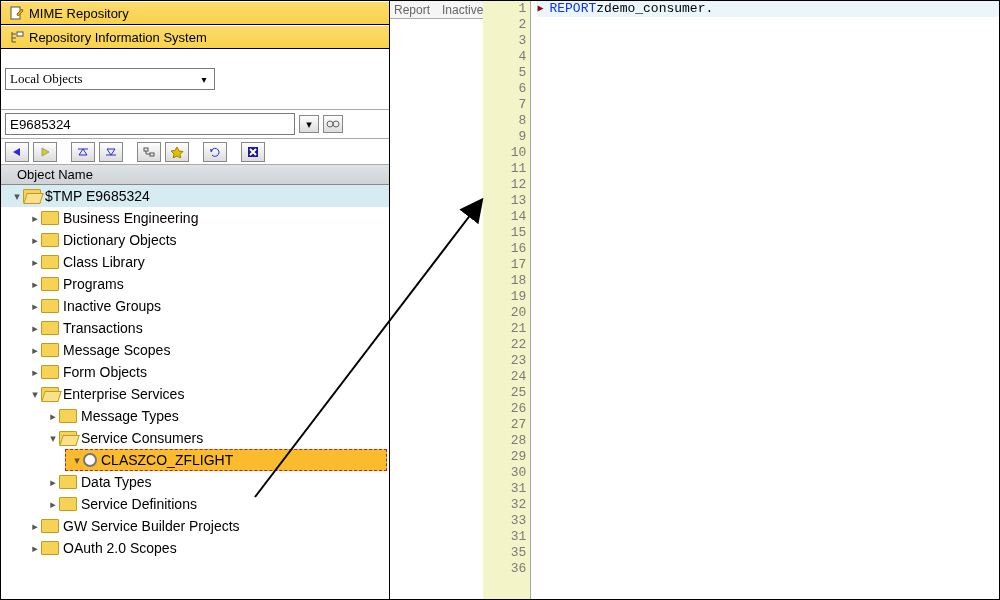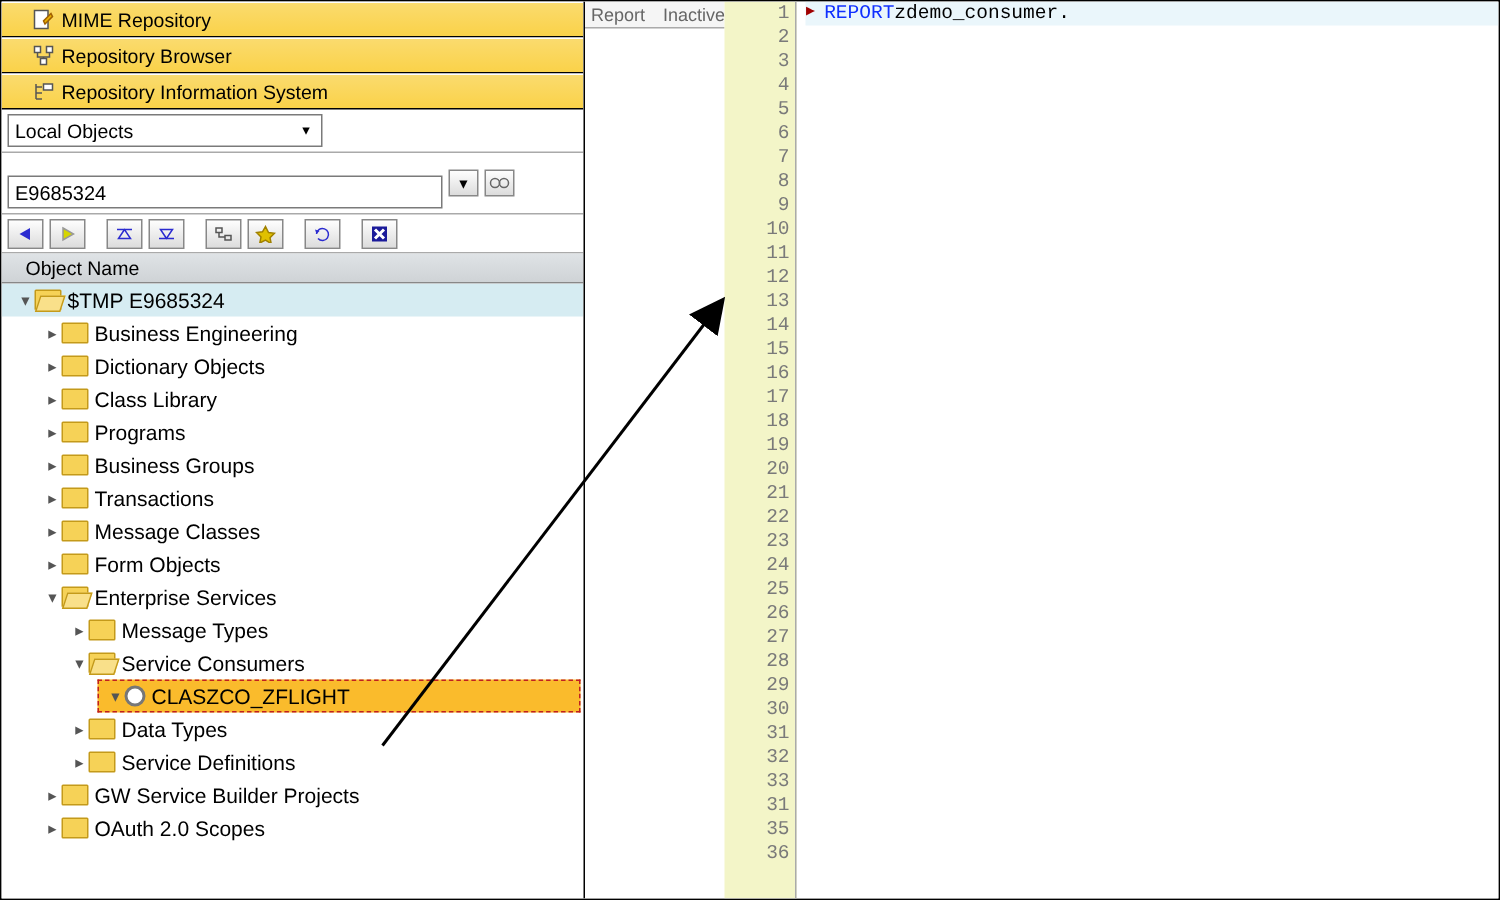--- a/index.html
+++ b/index.html
@@ -26,50 +26,51 @@
     flex-direction: row;
     border-left: 1px solid #000;
     background: #fff;
     position: relative;
     overflow: hidden;
   }
   .panel-header {
     background: linear-gradient(#FADB6E, #FAD249);
     border-top: 1px solid #fff;
     border-bottom: 1px solid #000;
-    padding: 3px 20px;
+    padding: 3px 8px;
     display: flex;
     align-items: flex-end;
     gap: 4px;
     color: #000;
   }
   .panel-header .hicn {
     width: 16px; height: 16px; display: inline-flex;
     align-items: center; justify-content: center;
   }
   .selector-row {
     display: flex; align-items: flex-start; gap: 4px;
-    padding: 3px 4px;
+    padding: 19px 4px;
     border-bottom: 1px solid #aaa;
+    font-family: Liberation Serif, serif;
   }
   .combo {
     border: 1px solid #7a7a7a; background: #fff;
     height: 22px; display: flex; align-items: center;
     padding: 0 4px; position: relative; min-width: 180px;
   }
   .combo .dd {
     position: absolute; right: 2px; top: 2px;
     width: 16px; height: 16px;
     display: flex; align-items: center; justify-content: center;
     font-size: 10px;
   }
   .input-row { display: flex; align-items: center; gap: 4px; padding: 3px 4px; border-bottom: 1px solid #aaa;}
   .textin {
     border: 1px solid #7a7a7a; background: #fff;
-    height: 22px; padding: 0 4px; flex: 0 0 290px; margin-top: 12px;
+    height: 22px; padding: 0 4px; flex: 0 0 290px;
   }
   .smallbtn {
     border: 1px solid #888; background: linear-gradient(#fefefe,#dcdcdc);
     width: 20px; height: 18px; display: inline-flex; align-items: center; justify-content: center;
     font-size: 11px;
   }
   .toolbar-row {
     display: flex; align-items: center; gap: 4px; padding: 2px 4px;
     border-bottom: 1px solid #aaa; height: 26px; overflow: hidden;
   }
@@ -168,31 +169,20 @@
   <div class="panel-header">
     <span class="hicn">
       <svg width="14" height="14" viewBox="0 0 14 14">
         <rect x="1" y="1" width="9" height="12" fill="#fff" stroke="#555"></rect>
         <path d="M8 10 L13 5 L12 3 L7 8 Z" fill="#e8b000" stroke="#a06000"></path>
       </svg>
     </span>
     <span>MIME Repository</span>
   </div>
 
-  <div class="panel-header">
-    <span class="hicn">
-      <svg width="14" height="14" viewBox="0 0 14 14">
-        <rect x="1" y="1" width="4" height="4" fill="#fff" stroke="#555"></rect>
-        <rect x="9" y="1" width="4" height="4" fill="#fff" stroke="#555"></rect>
-        <rect x="5" y="9" width="4" height="4" fill="#fff" stroke="#555"></rect>
-        <path d="M3 5 V8 H11 V5 M7 8 V9" stroke="#555" fill="none"></path>
-      </svg>
-    </span>
-    <span>Repository Browser</span>
-  </div>
 
   <div class="panel-header">
     <span class="hicn">
       <svg width="14" height="14" viewBox="0 0 14 14">
         <path d="M2 2 V12 M2 4 H6 M2 8 H6 M2 12 H6" stroke="#555" fill="none"></path>
         <rect x="7" y="2" width="6" height="4" fill="#fff" stroke="#555"></rect>
       </svg>
     </span>
     <span>Repository Information System</span>
   </div>
@@ -293,31 +283,31 @@
         <span>Class Library</span>
       </div>
     <div class="node indent-2">
         <span class="exp">▸</span>
         <span class="ficon folder-closed"></span>
         <span>Programs</span>
       </div>
     <div class="node indent-2">
         <span class="exp">▸</span>
         <span class="ficon folder-closed"></span>
-        <span>Business Groups</span>
+        <span>Inactive Groups</span>
       </div>
     <div class="node indent-2">
         <span class="exp">▸</span>
         <span class="ficon folder-closed"></span>
         <span>Transactions</span>
       </div>
     <div class="node indent-2">
         <span class="exp">▸</span>
         <span class="ficon folder-closed"></span>
-        <span>Message Classes</span>
+        <span>Message Scopes</span>
       </div>
     <div class="node indent-2">
         <span class="exp">▸</span>
         <span class="ficon folder-closed"></span>
         <span>Form Objects</span>
       </div>
     <div class="node indent-2">
         <span class="exp">▾</span>
         <span class="ficon folder-open"></span>
         <span>Enterprise Services</span>

